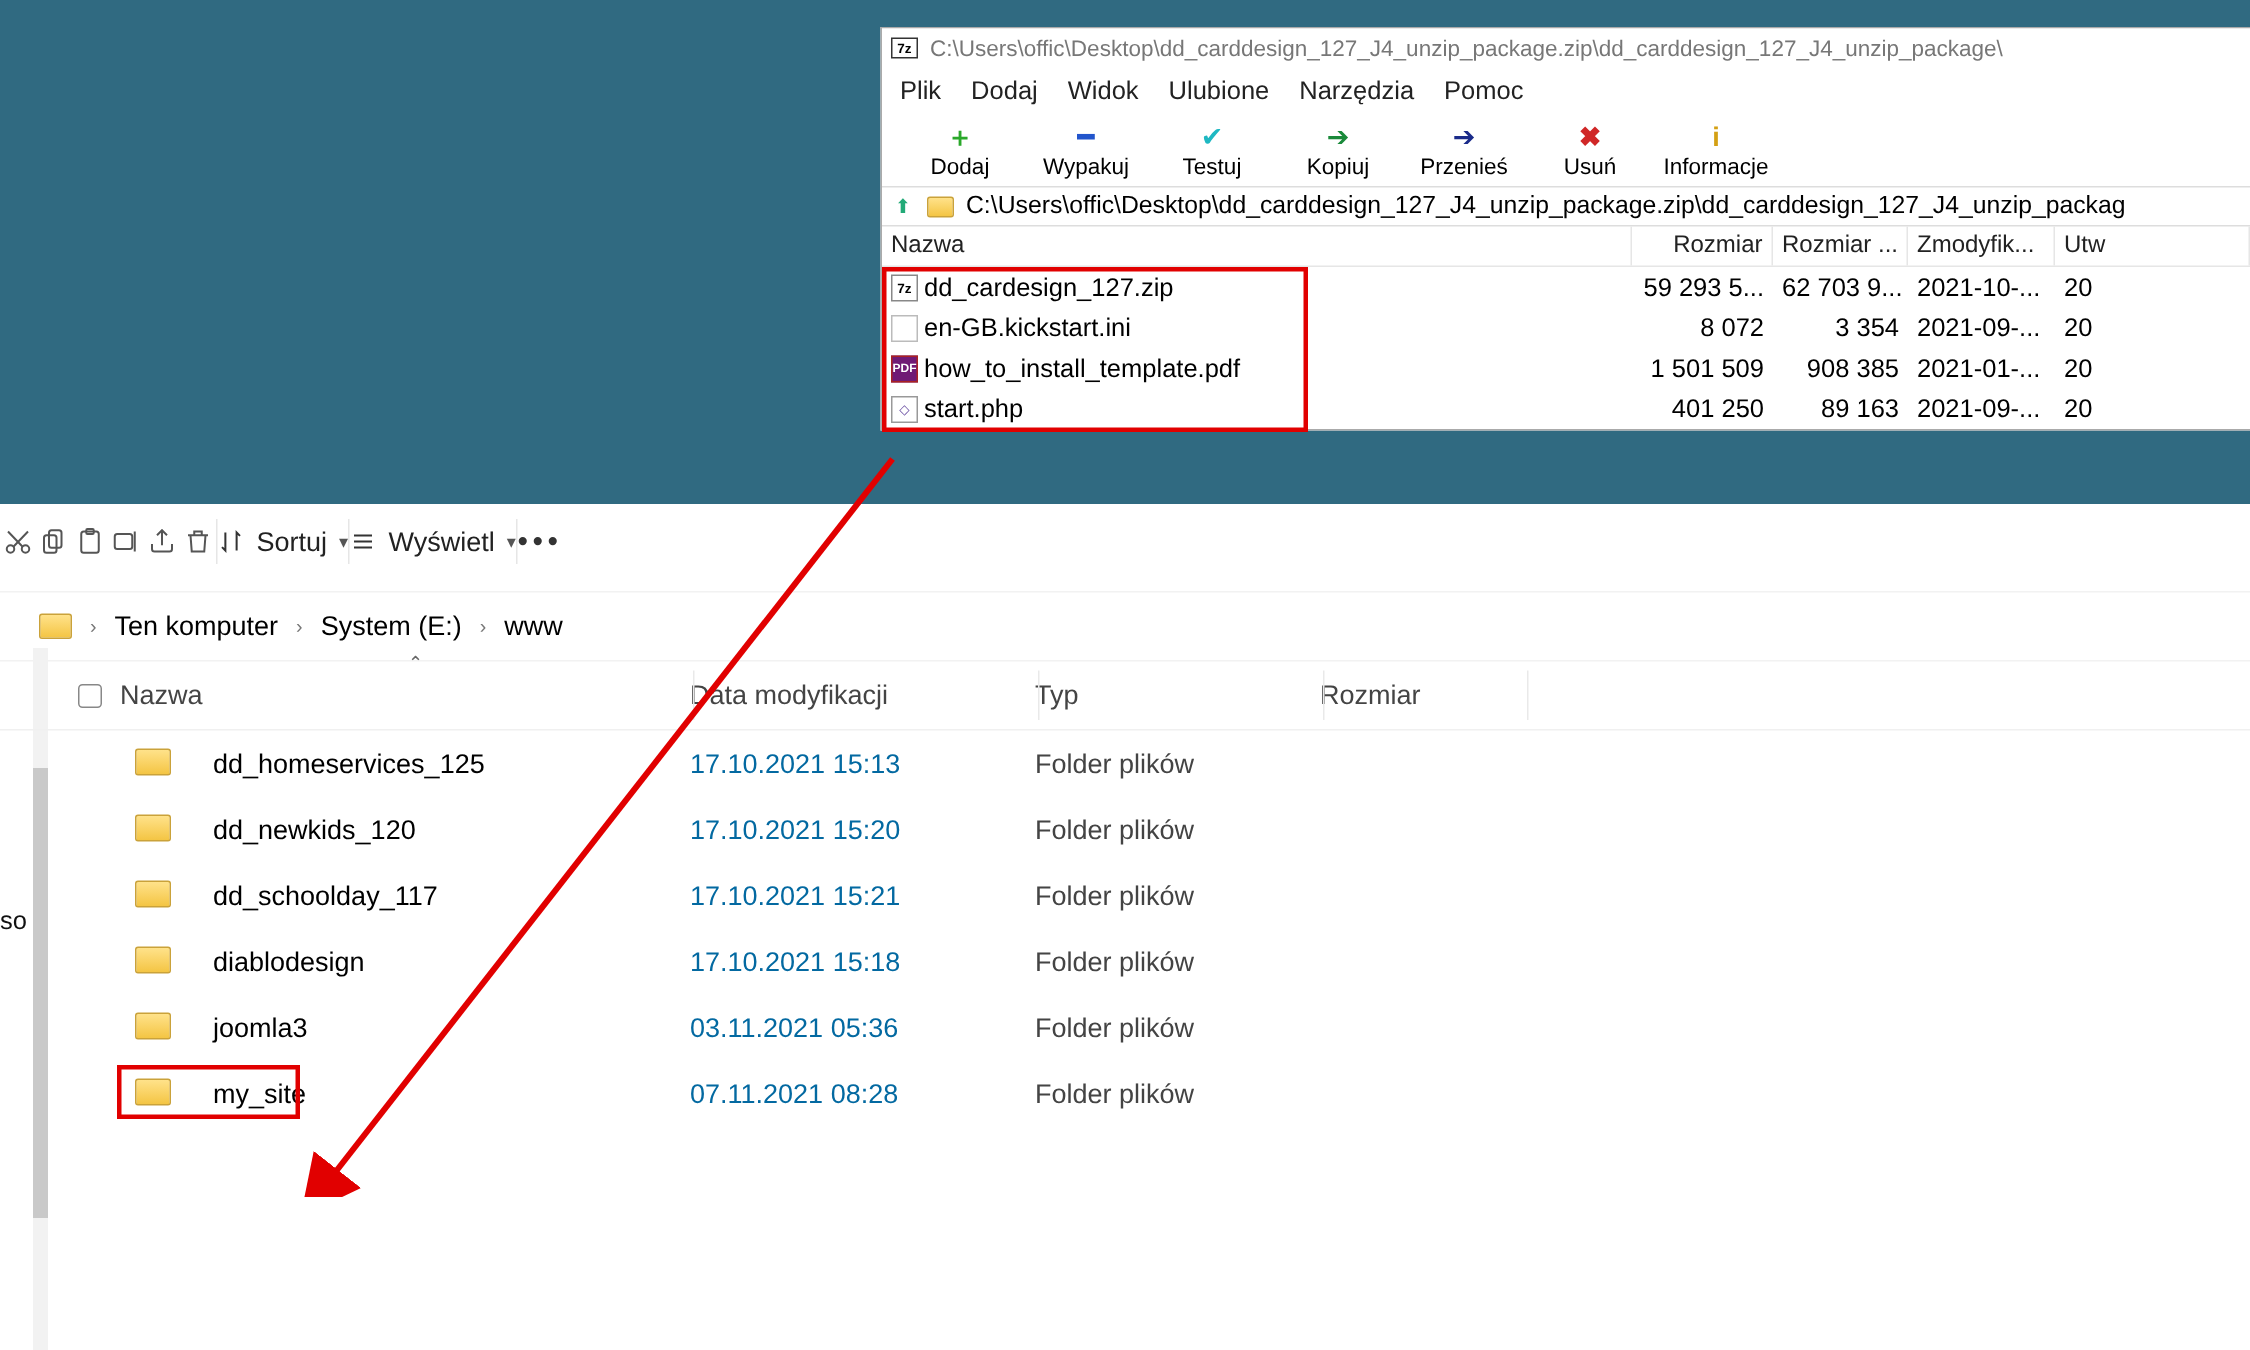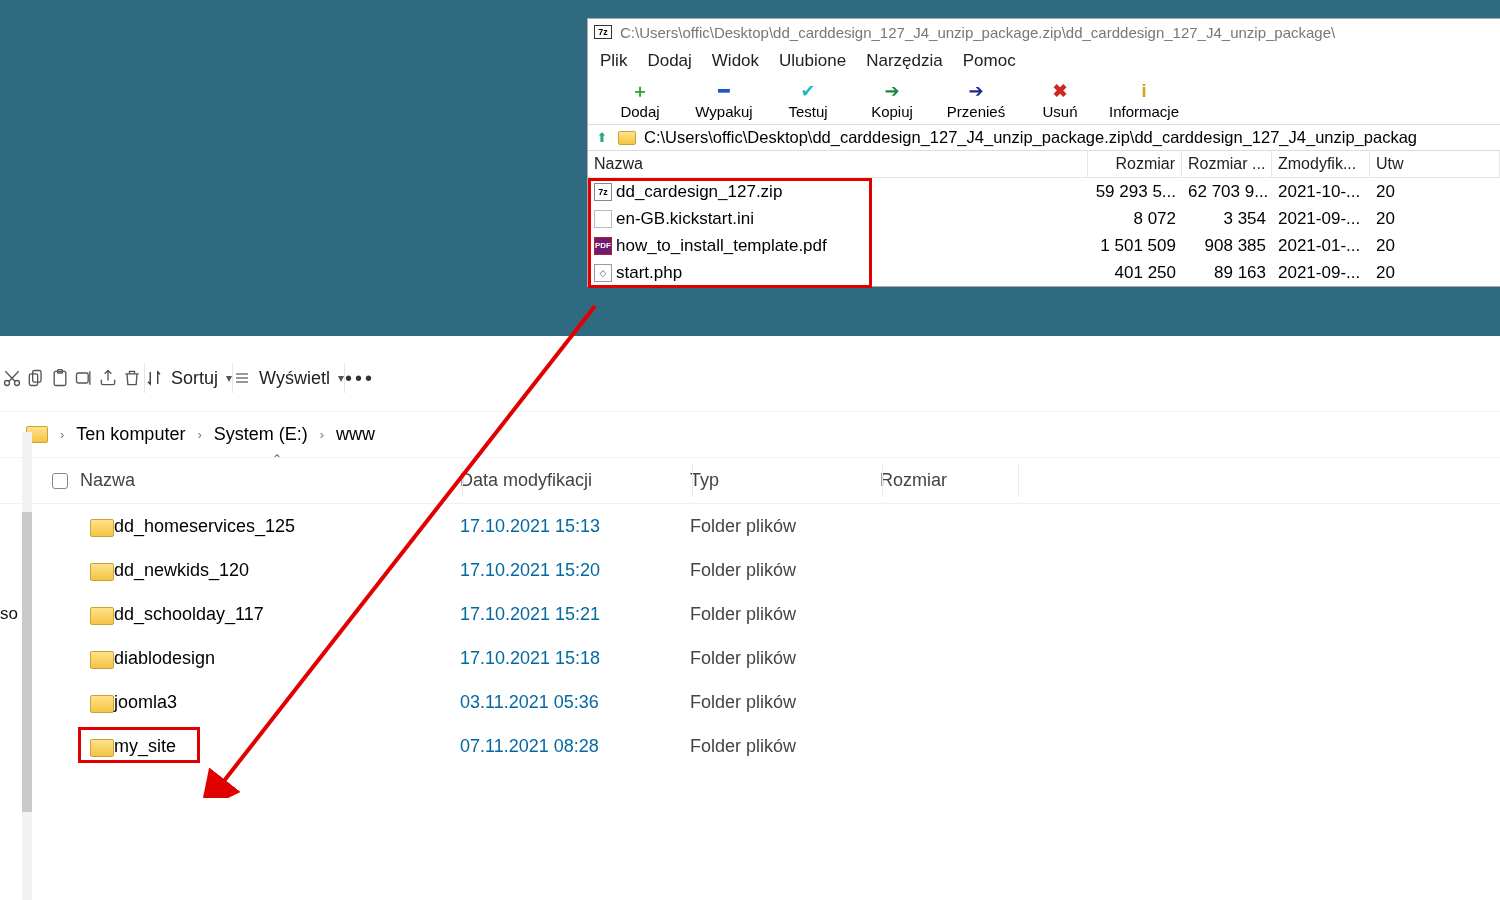--- a/index.html
+++ b/index.html
@@ -164,21 +164,21 @@
     background:#f2f2f2;
   }
   .ex-scrollbar .thumb {
     position:absolute; left:0; top:80px;
     width:100%; height:300px;
     background:#c9c9c9;
   }
   .ex-toolbar {
     display:flex;
     align-items:center;
-    padding: 27px 0 18px 0;
+    padding: 10px 0 18px 0;
     border-bottom:1px solid #f2f2f2;
     color:#555;
   }
   .ex-toolbar .ex-spacer { width:0; }
   .ex-iconbtn {
     width:24px; height:24px;
     display:flex; align-items:center; justify-content:center;
     color:#555; cursor:default;
   }
   .ex-toolbar .sep {
@@ -233,21 +233,21 @@
   }
 
   .ex-rows { position:relative; }
   .ex-row {
     display:flex;
     align-items:center;
     font-size:18px;
     height: 44px;
   }
   .ex-row .chk-col { width:80px; }
-  .ex-row .name-col { width:380px; display:flex; align-items:flex-end; gap:0; }
+  .ex-row .name-col { width:380px; display:flex; align-items:flex-start; gap:28px; }
   .ex-row .date-col { width:230px; color:#0369a1; }
   .ex-row .type-col { width:190px; color:#444; }
   .ex-row .size-col { width:160px; }
   .ex-row .folder-mini {
     width:24px; height:18px;
     background:linear-gradient(#ffe28a,#f4c544);
     border:1px solid #caa23a;
     border-radius:2px;
     margin-left:10px;
   }

